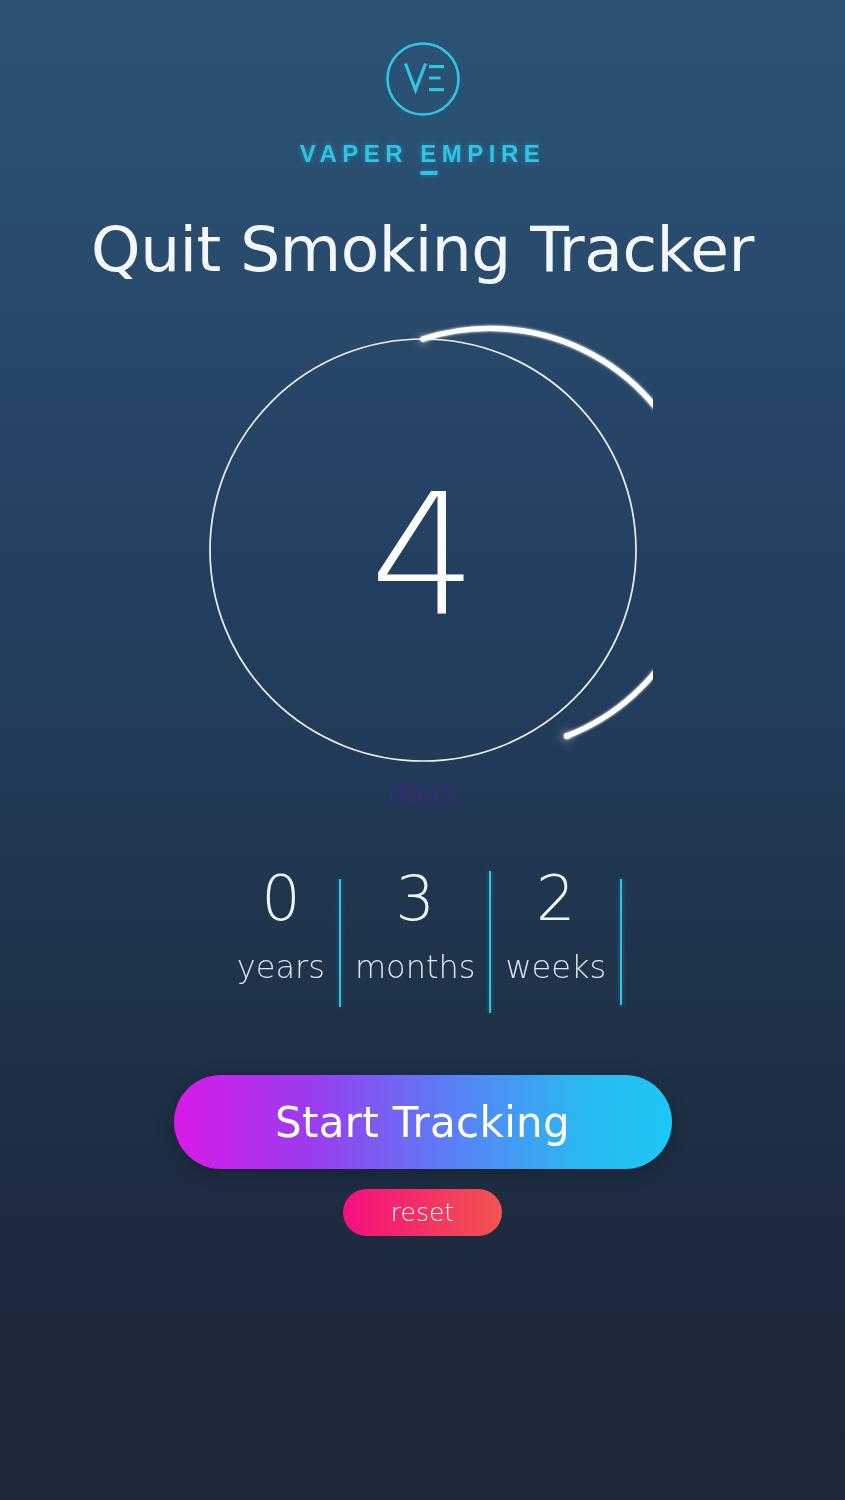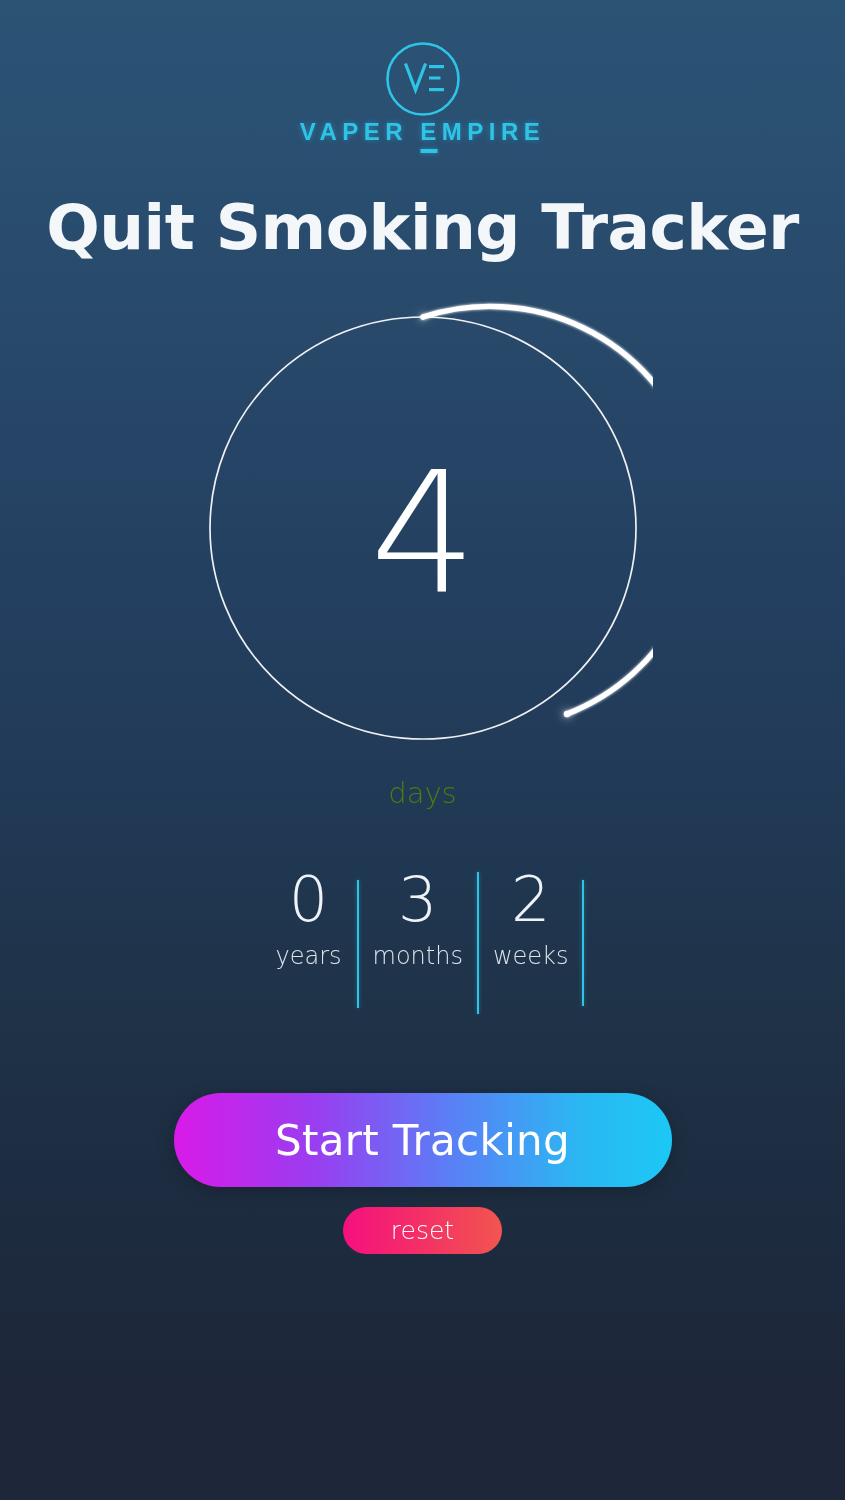--- a/index.html
+++ b/index.html
@@ -30,20 +30,21 @@
 
   
   .brand {
     margin-top: 38px;
     display:flex;
     flex-direction:column;
     align-items:center;
   }
   .brand-mark { width:82px; height:82px; display:block; }
   .brand-word {
+    margin-top: 22px;
     display:flex;
     flex-direction:column;
     align-items:center;
     position:relative;
   }
   .brand-word-text {
     color:#2ec4e8;
     font-family:"Liberation Sans", sans-serif;
     font-size:24px;
     font-weight:700;
@@ -61,21 +62,21 @@
     width:17px; height:4px;
     background:#2ec4e8;
     box-shadow:0 0 5px rgba(46,196,232,.5);
   }
 
   
   .page-title {
     margin-top: 52px;
     color:#f4f7fa;
     font-family:"DejaVu Sans", sans-serif;
-    font-weight:700;
+    font-weight:400;
     font-size:63px;
     letter-spacing:-0.5px;
     line-height:1;
     text-align:center;
     white-space:nowrap;
   }
 
   
   .ring-wrap {
     margin-top: 42px;
@@ -91,22 +92,22 @@
     color:#ffffff;
     font-family:"DejaVu Sans", sans-serif;
     font-weight:100;
     font-size:168px;
     line-height:1;
     letter-spacing:-2px;
     margin-top:8px;
   }
 
   .ring-unit {
-    margin-top: 23px;
-    color:#4d7c0f;
+    margin-top: 0;
+    color:#4c1d95;
     font-family:"DejaVu Sans", sans-serif;
     font-weight:300;
     font-size:29px;
     line-height:1;
   }
 
   
   .stats {
     margin-top: 60px;
     display:flex;
@@ -122,40 +123,40 @@
   }
   .stat-value {
     color:#eef3f8;
     font-family:"DejaVu Sans", sans-serif;
     font-weight:100;
     font-size:62px;
     line-height:1.03;
     letter-spacing:0px;
   }
   .stat-label {
-    margin-top: 12px;
+    margin-top: 20px;
     color:#dde5ed;
     font-family:"DejaVu Sans", sans-serif;
     font-weight:300;
-    font-size:24px;
+    font-size:32px;
     line-height:1;
   }
   .stat-divider {
     width:2px;
     background:#2ec4e8;
     box-shadow:0 0 4px rgba(46,196,232,.45);
     align-self:flex-start;
   }
   .div-a { height:128px; margin-top:12px; }
   .div-b { height:142px; margin-top:4px; }
   .div-c { height:126px; margin-top:12px; }
 
   
   .start-btn {
-    margin-top: 79px;
+    margin-top: 62px;
     width:498px; height:94px;
     border:none;
     border-radius:47px;
     background:linear-gradient(90deg,#d91ae8 0%, #9a3df0 28%, #5b7ef6 55%, #2ab8f2 82%, #1cc8f5 100%);
     color:#ffffff;
     font-family:"DejaVu Sans", sans-serif;
     font-weight:400;
     font-size:42px;
     letter-spacing:0.3px;
     cursor:pointer;

